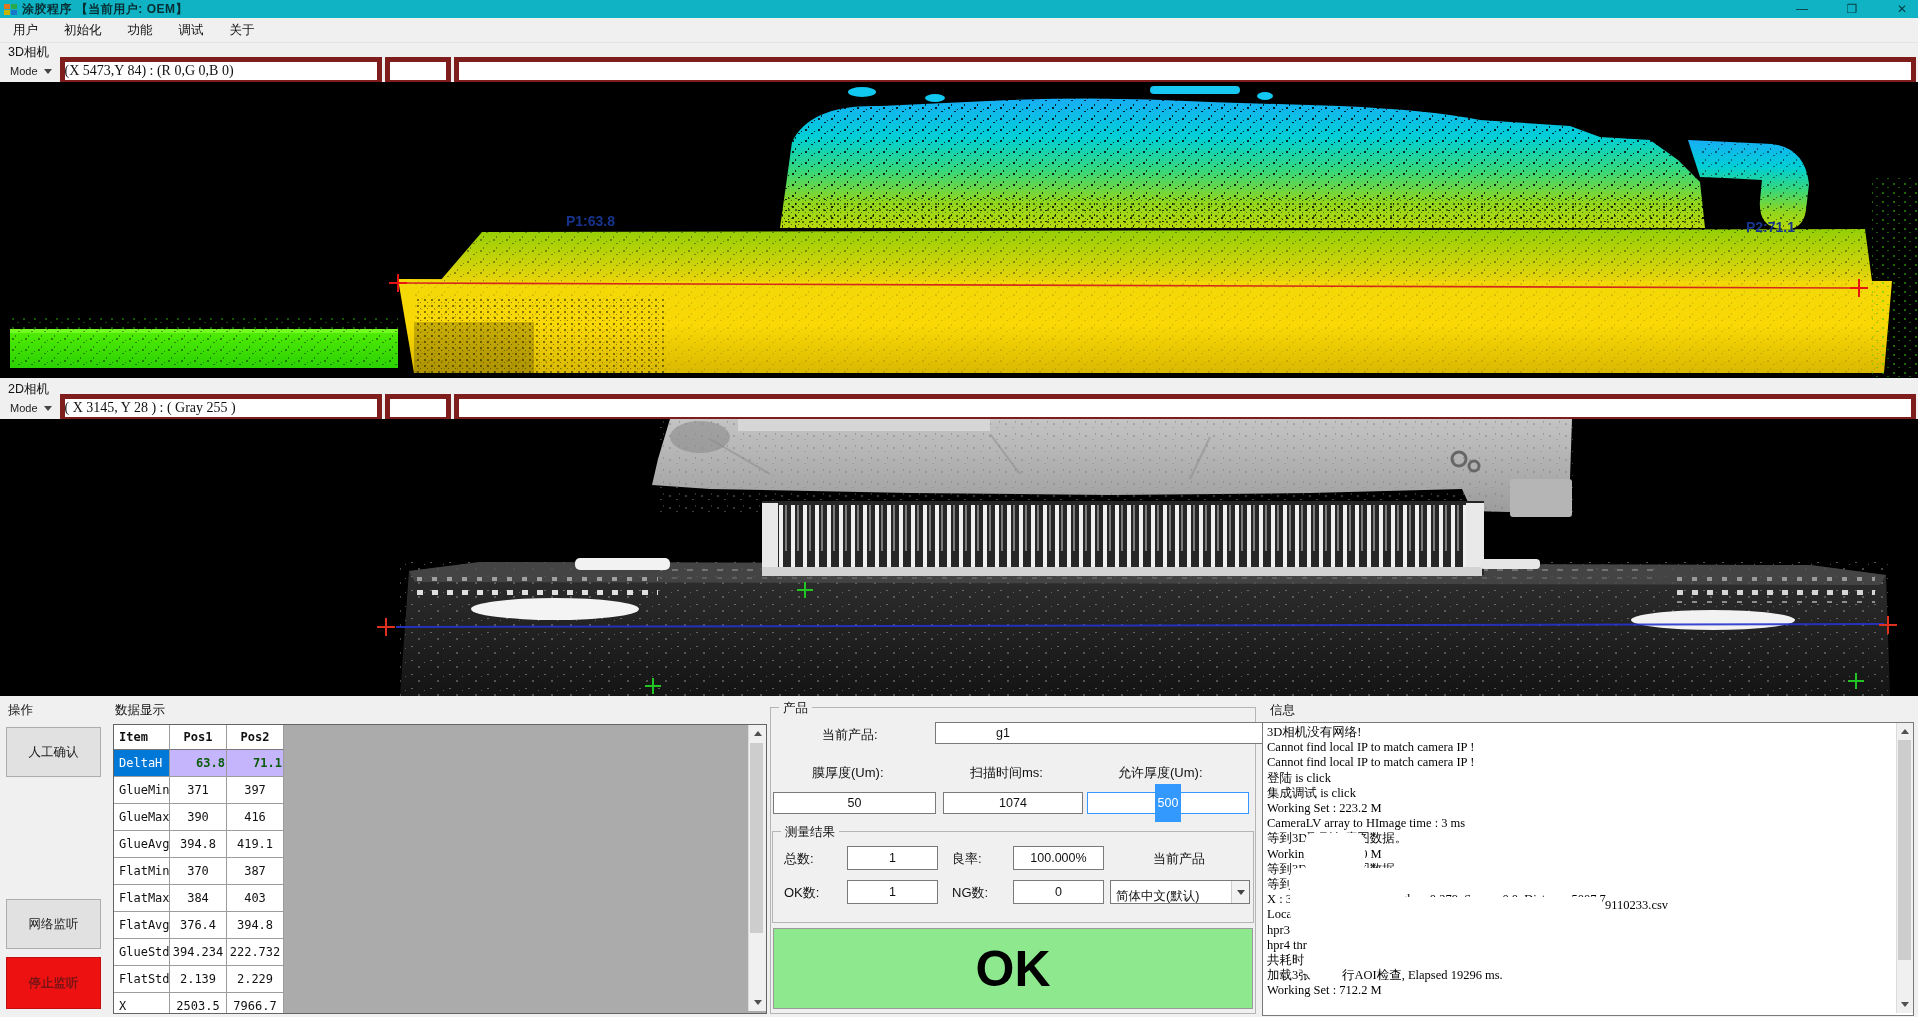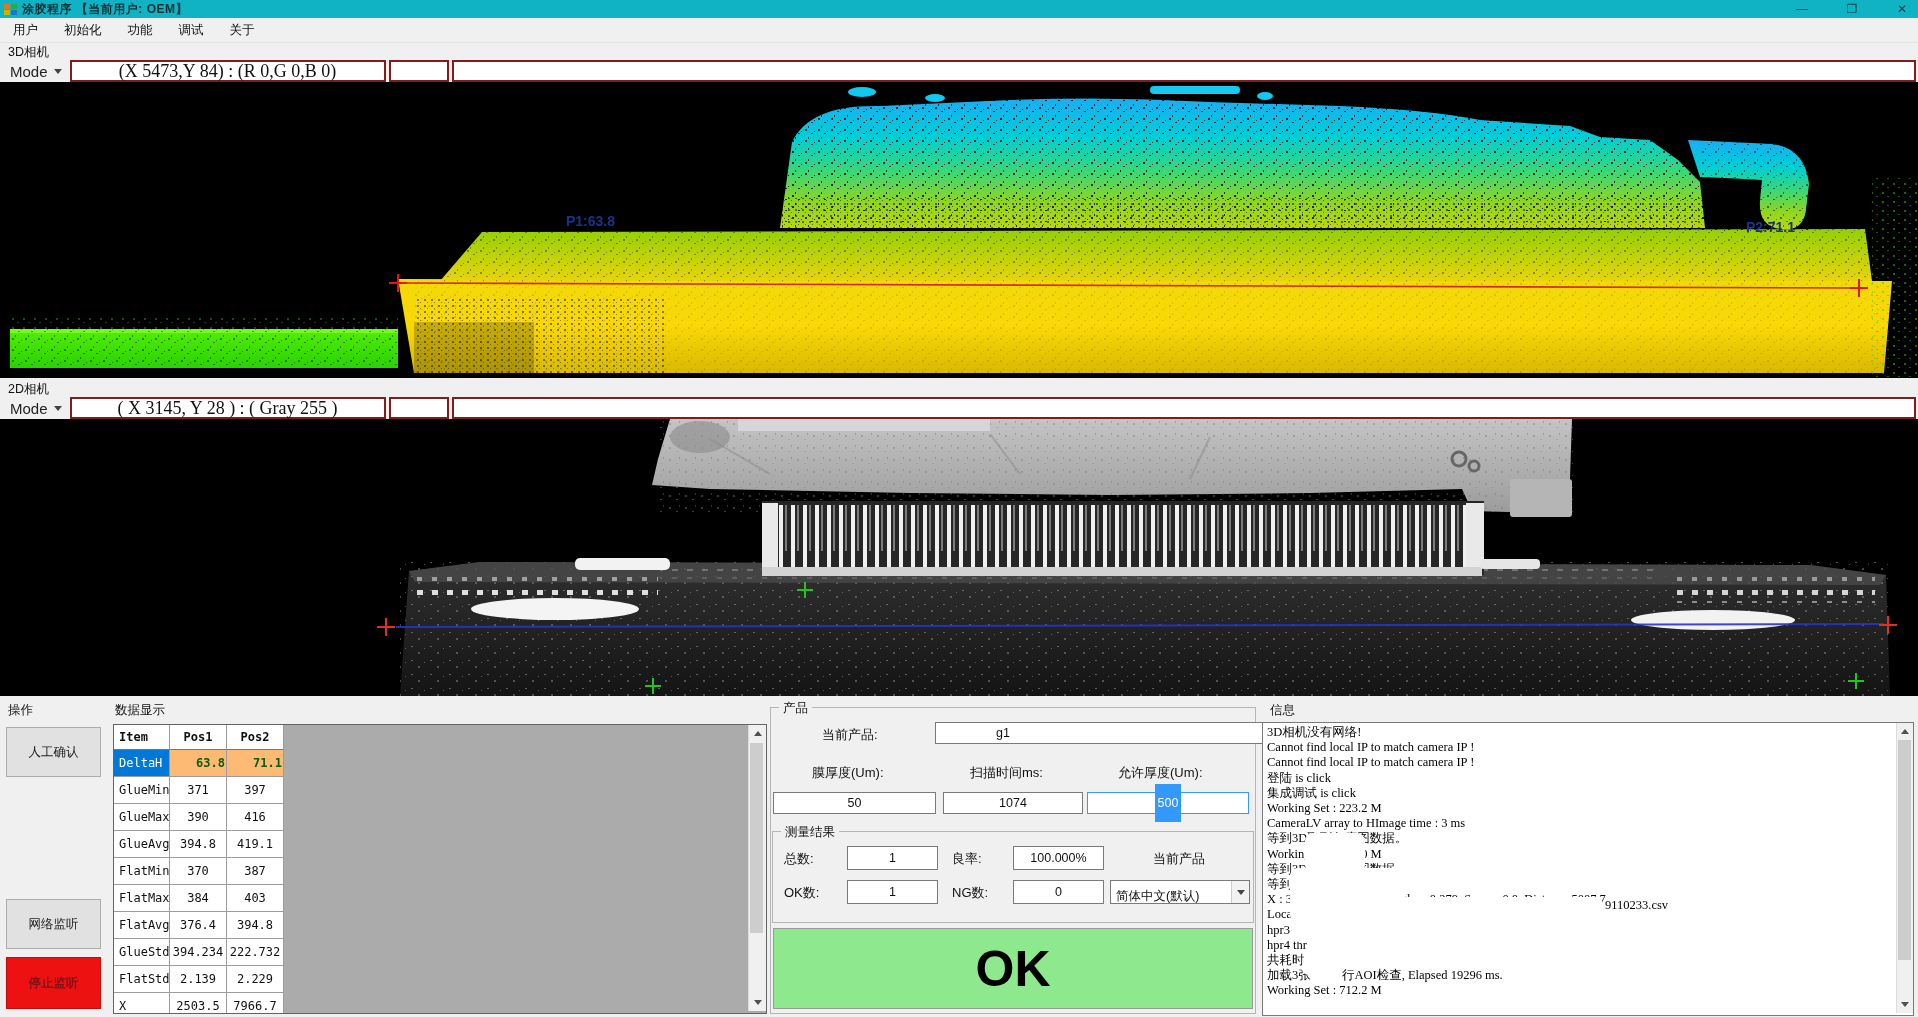--- a/index.html
+++ b/index.html
@@ -16,24 +16,24 @@
   .win-btn{font-size:12px;color:#063a40;width:20px;text-align:center;line-height:18px;}
 
   
   .menubar{left:0;top:18px;width:1918px;height:24px;background:#f0f0f0;display:flex;align-items:center;border-bottom:1px solid #e4e4e4;}
   .menu-item{font-size:12.5px;color:#111;padding:0 13px;line-height:24px;}
 
   .sect-label{font-size:12.5px;color:#111;}
 
   
   .modebar{width:1918px;height:22px;background:#f0f0f0;display:flex;align-items:center;}
-  .mode-btn{display:flex;align-items:center;gap:6px;padding:0 8px 0 10px;font-size:15px;color:#222;height:20px;}
+  .mode-btn{display:flex;align-items:center;gap:6px;padding:0 8px 0 10px;font-size:11px;color:#222;height:20px;}
   .tri-down{width:0;height:0;border-left:4px solid transparent;border-right:4px solid transparent;border-top:5px solid #444;}
-  .mode-cell{background:#fff;border:2px solid #7f1d1d;height:18px;line-height:18px;text-align:center;
-             font-family:"Liberation Serif","DejaVu Serif",serif;font-size:18px;color:#111;}
+  .mode-cell{background:#fff;border:5px solid #7f1d1d;height:18px;line-height:18px;text-align:left;
+             font-family:"Liberation Serif","DejaVu Serif",serif;font-size:14px;color:#111;}
   .mode-coords{width:312px;}
   .mode-small{width:56px;margin-left:3px;}
   .mode-rest{flex:1;margin-left:3px;margin-right:2px;}
 
   .imgpane{left:0;background:#000;padding-left:10px;}
 
   
   .groupbox{border:1px solid #b5b5b5;background:transparent;}
   .gb-label{position:absolute;top:-8px;left:8px;background:#f0f0f0;padding:0 4px;font-size:12.5px;color:#111;}
   .lbl{font-size:13px;color:#111;}
@@ -46,21 +46,21 @@
   .dtable{position:absolute;left:0;top:0;}
   .trow{display:flex;}
   .tc{box-sizing:border-box;border-right:1px solid #9c9c9c;border-bottom:1px solid #9c9c9c;
       font-family:"DejaVu Sans Mono","Liberation Mono",monospace;font-size:12px;color:#111;background:#fff;
       display:flex;align-items:center;justify-content:center;}
   .tc.item{width:56px;justify-content:flex-start;padding-left:5px;}
   .tc.v{width:57px;}
   .thead .tc{height:25px;font-weight:bold;border-bottom:1px solid #777;}
   .tbody .tc{height:27px;}
   .row-hl .tc.item{background:#0078d7;color:#fff;}
-  .row-hl .tc.v{background:#fdba74;color:#0a5c0a;font-weight:bold;padding-left:25px;}
+  .row-hl .tc.v{background:#c4b5fd;color:#0a5c0a;font-weight:bold;padding-left:25px;}
 
   
   .vscroll{background:#f0f0f0;border-left:1px solid #dcdcdc;}
   .sb-arrow{width:100%;height:17px;display:flex;align-items:center;justify-content:center;background:#f0f0f0;}
   .sb-up{width:0;height:0;border-left:4px solid transparent;border-right:4px solid transparent;border-bottom:5px solid #505050;}
   .sb-dn{width:0;height:0;border-left:4px solid transparent;border-right:4px solid transparent;border-top:5px solid #505050;}
   .sb-thumb{position:absolute;left:1px;width:13px;background:#cdcdcd;}
 
   
   .info-area{left:1262px;top:722px;width:650px;height:292px;background:#fff;border:1px solid #7a7a7a;overflow:hidden;}

